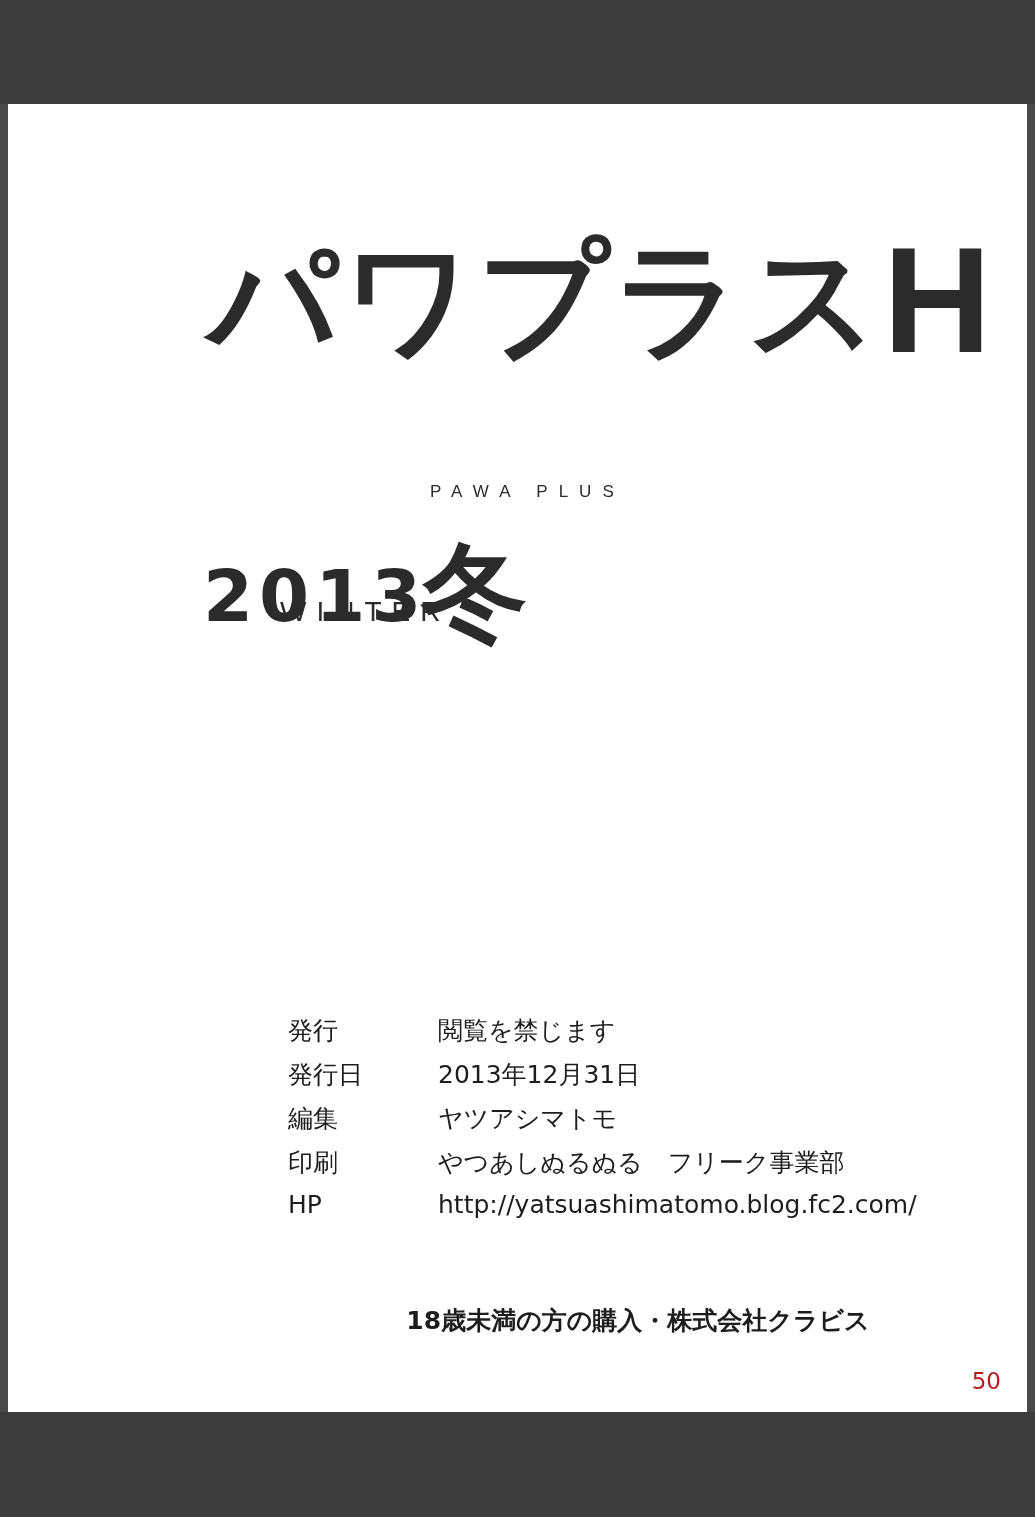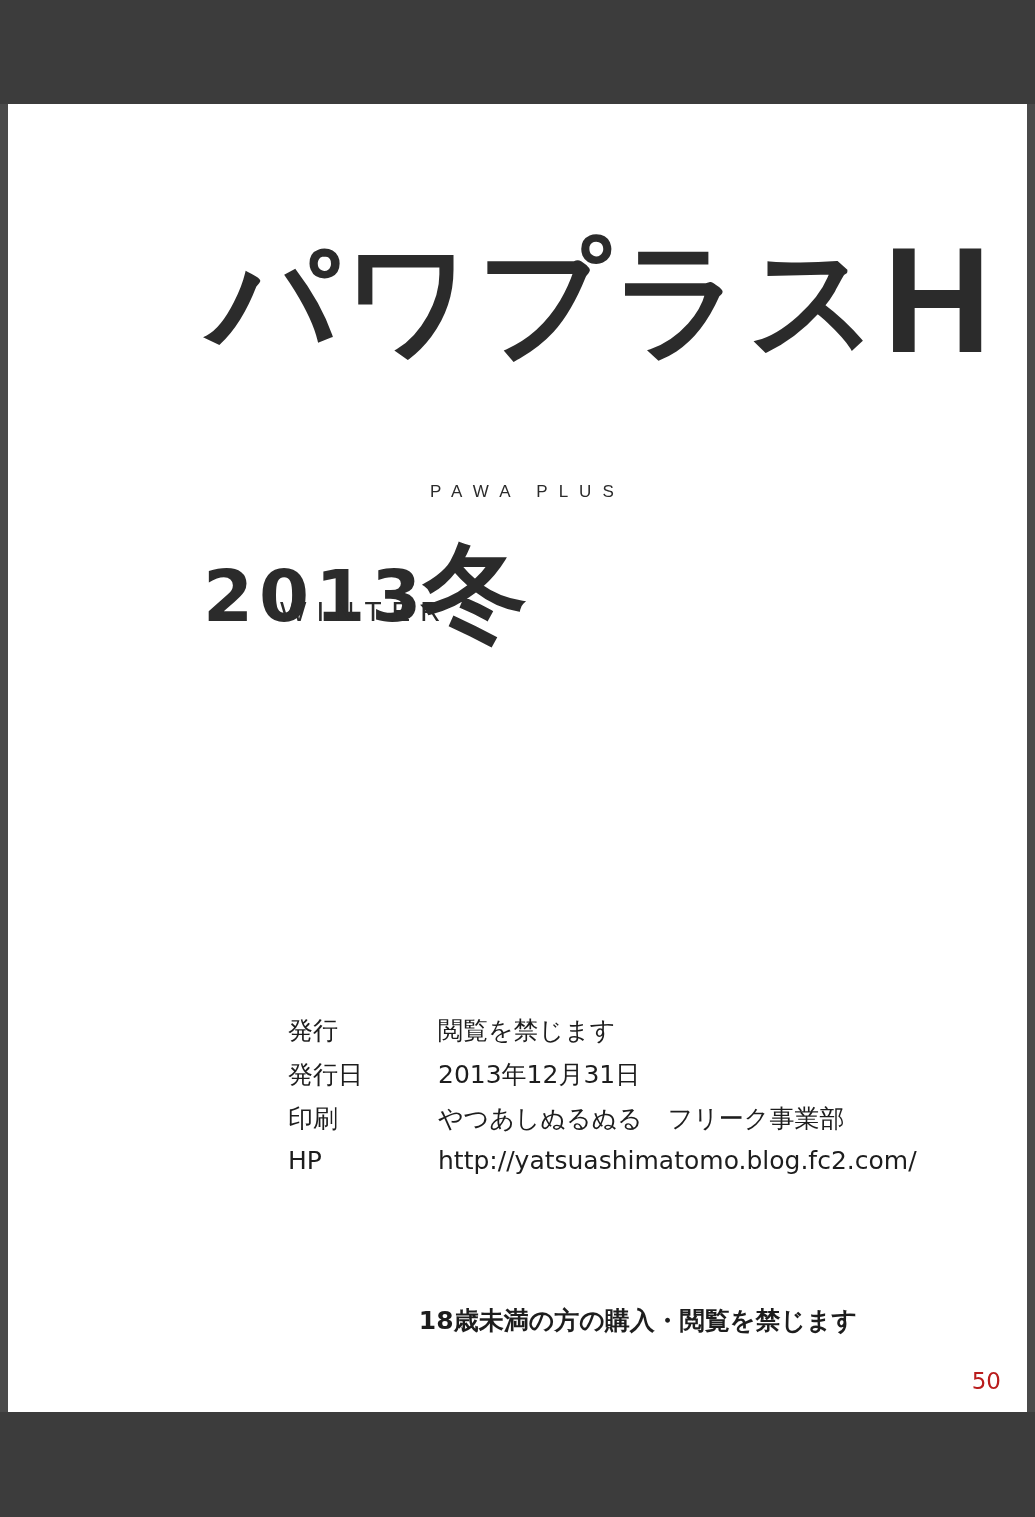--- a/index.html
+++ b/index.html
@@ -176,28 +176,32 @@
 
     <div class="colophon">
       <div class="colo-row row-publisher">
         <span class="colo-label">発行</span>
         <span class="colo-value">閲覧を禁じます</span>
       </div>
       <div class="colo-row row-date">
         <span class="colo-label">発行日</span>
         <span class="colo-value">2013年12月31日</span>
       </div>
+      <div class="colo-row row-editor">
+        <span class="colo-label">編集</span>
+        <span class="colo-value">ヤツアシマトモ</span>
+      </div>
       <div class="colo-row row-printer">
         <span class="colo-label">印刷</span>
         <span class="colo-value">やつあしぬるぬる　フリーク事業部</span>
       </div>
       <div class="colo-row row-hp">
         <span class="colo-label">HP</span>
         <span class="colo-value">http://yatsuashimatomo.blog.fc2.com/</span>
       </div>
     </div>
 
-    <div class="notice">18歳未満の方の購入・閲覧を禁じます</div>
+    <div class="notice">18歳未満の方の購入・株式会社クラビス</div>
 
     <div class="page-number">50</div>
 
   </div>
 </div>
 
 </body></html>

